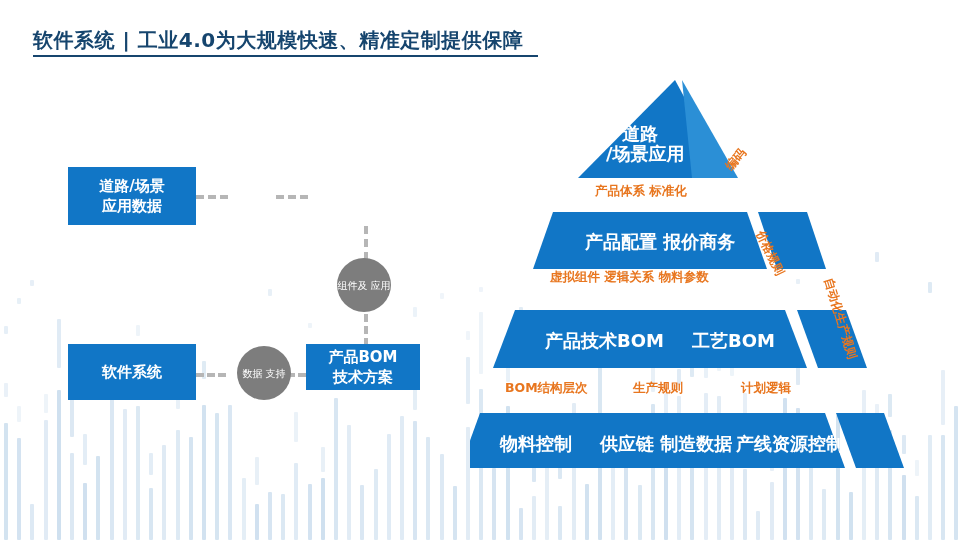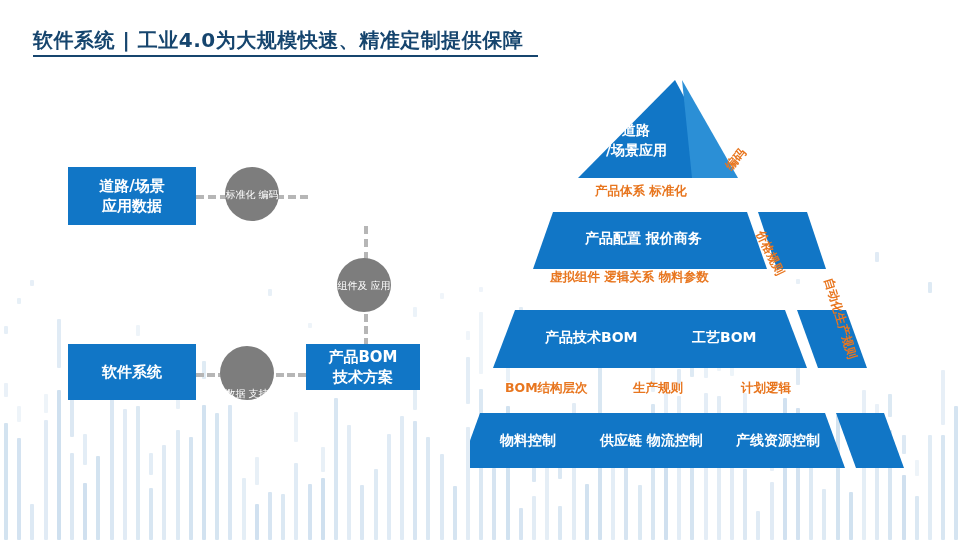--- a/index.html
+++ b/index.html
@@ -39,21 +39,21 @@
   .dashline{position:absolute;}
   .dash-h{height:0;border-top:4px dashed #b6b6b6;}
   .dash-v{width:0;border-left:4px dashed #b6b6b6;}
 
   
   #pyramid{position:absolute;left:470px;top:60px;width:490px;height:420px;z-index:5;}
   #pyramid svg{position:absolute;left:0;top:0;}
   .tierlabel{
     position:absolute;color:#ffffff;font-weight:bold;font-size:13px;white-space:nowrap;
   }
-  .tierlabel.big{font-size:14px;}
+  .tierlabel.big{font-size:18px;}
   .sublabel{
     position:absolute;color:#e8761f;font-weight:bold;font-size:12.5px;white-space:nowrap;
   }
   .rotlabel{
     position:absolute;color:#e8761f;font-weight:bold;font-size:12px;white-space:nowrap;
     transform-origin:left top;
   }
 
   
   #logo{position:absolute;left:786px;top:487px;z-index:7;display:flex;align-items:center;}
@@ -229,35 +229,29 @@
       </div>
     </div>
 
     <div class="fbox" style="left:306px;top:344px;width:114px;height:46px;">
       <div>
         <span>产品BOM</span>
         <span>技术方案</span>
       </div>
     </div>
 
-    <div class="fcircle" style="left:225px;top:167px;width:54px;height:54px;">
-      <div>
-        <span>标准化</span>
-        <span>编码</span>
-      </div>
-    </div>
 
     <div class="fcircle" style="left:337px;top:258px;width:54px;height:54px;">
       <div>
         <span>组件及</span>
         <span>应用</span>
       </div>
     </div>
 
-    <div class="fcircle" style="left:220px;top:346px;width:54px;height:54px;align-items:flex-end;">
+    <div class="fcircle" style="left:237px;top:346px;width:54px;height:54px;">
       <div>
         <span>数据</span>
         <span>支持</span>
       </div>
     </div>
   </div>
 
   <div id="pyramid">
     <svg width="490" height="420" viewBox="0 0 490 420">
 
@@ -282,21 +276,21 @@
     <div class="sublabel" style="left:80px;top:209px;">虚拟组件 逻辑关系 物料参数</div>
 
     <div class="tierlabel big" style="left:75px;top:269px;">产品技术BOM</div>
     <div class="tierlabel big" style="left:222px;top:269px;">工艺BOM</div>
 
     <div class="sublabel" style="left:35px;top:320px;text-align:center;">BOM结构层次</div>
     <div class="sublabel" style="left:163px;top:320px;">生产规则</div>
     <div class="sublabel" style="left:271px;top:320px;">计划逻辑</div>
 
     <div class="tierlabel big" style="left:30px;top:372px;">物料控制</div>
-    <div class="tierlabel big" style="left:130px;top:372px;">供应链  物流控制</div>
+    <div class="tierlabel big" style="left:130px;top:372px;">供应链  制造数据</div>
     <div class="tierlabel big" style="left:266px;top:372px;">产线资源控制</div>
 
     <div class="rotlabel" style="left:248px;top:108px;transform:rotate(-50deg) translate(6px,0);">编码</div>
     <div class="rotlabel" style="left:297px;top:168px;transform:rotate(64deg);">价格规则</div>
     <div class="rotlabel" style="left:366px;top:216px;transform:rotate(73deg);">自动化生产规则</div>
   </div>
 
 
 </div>
 

